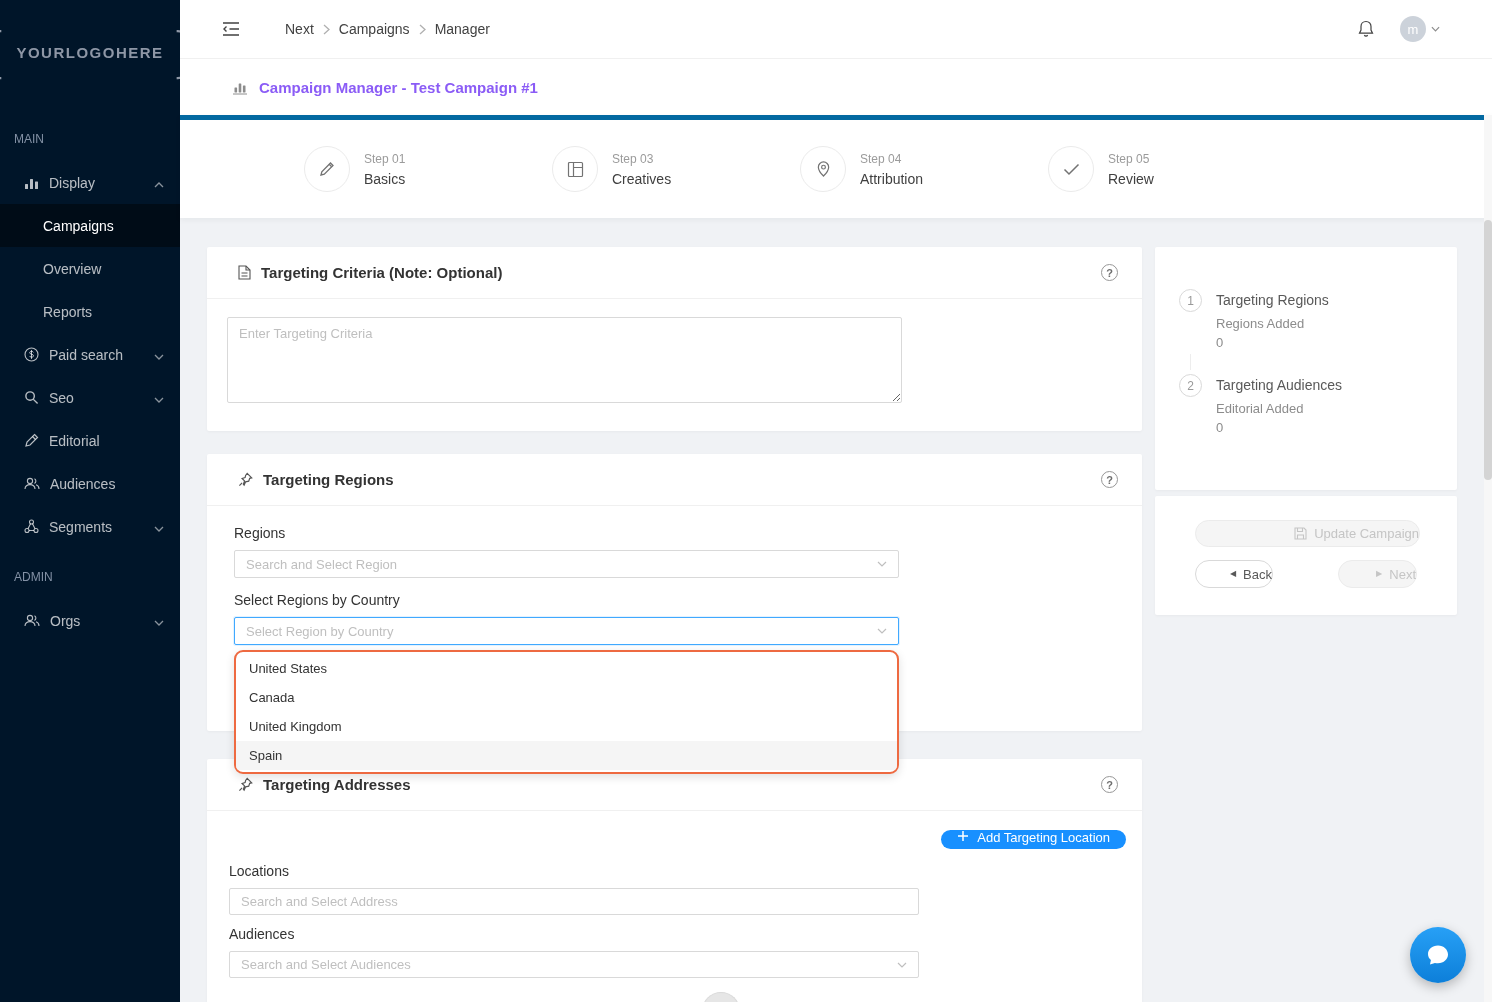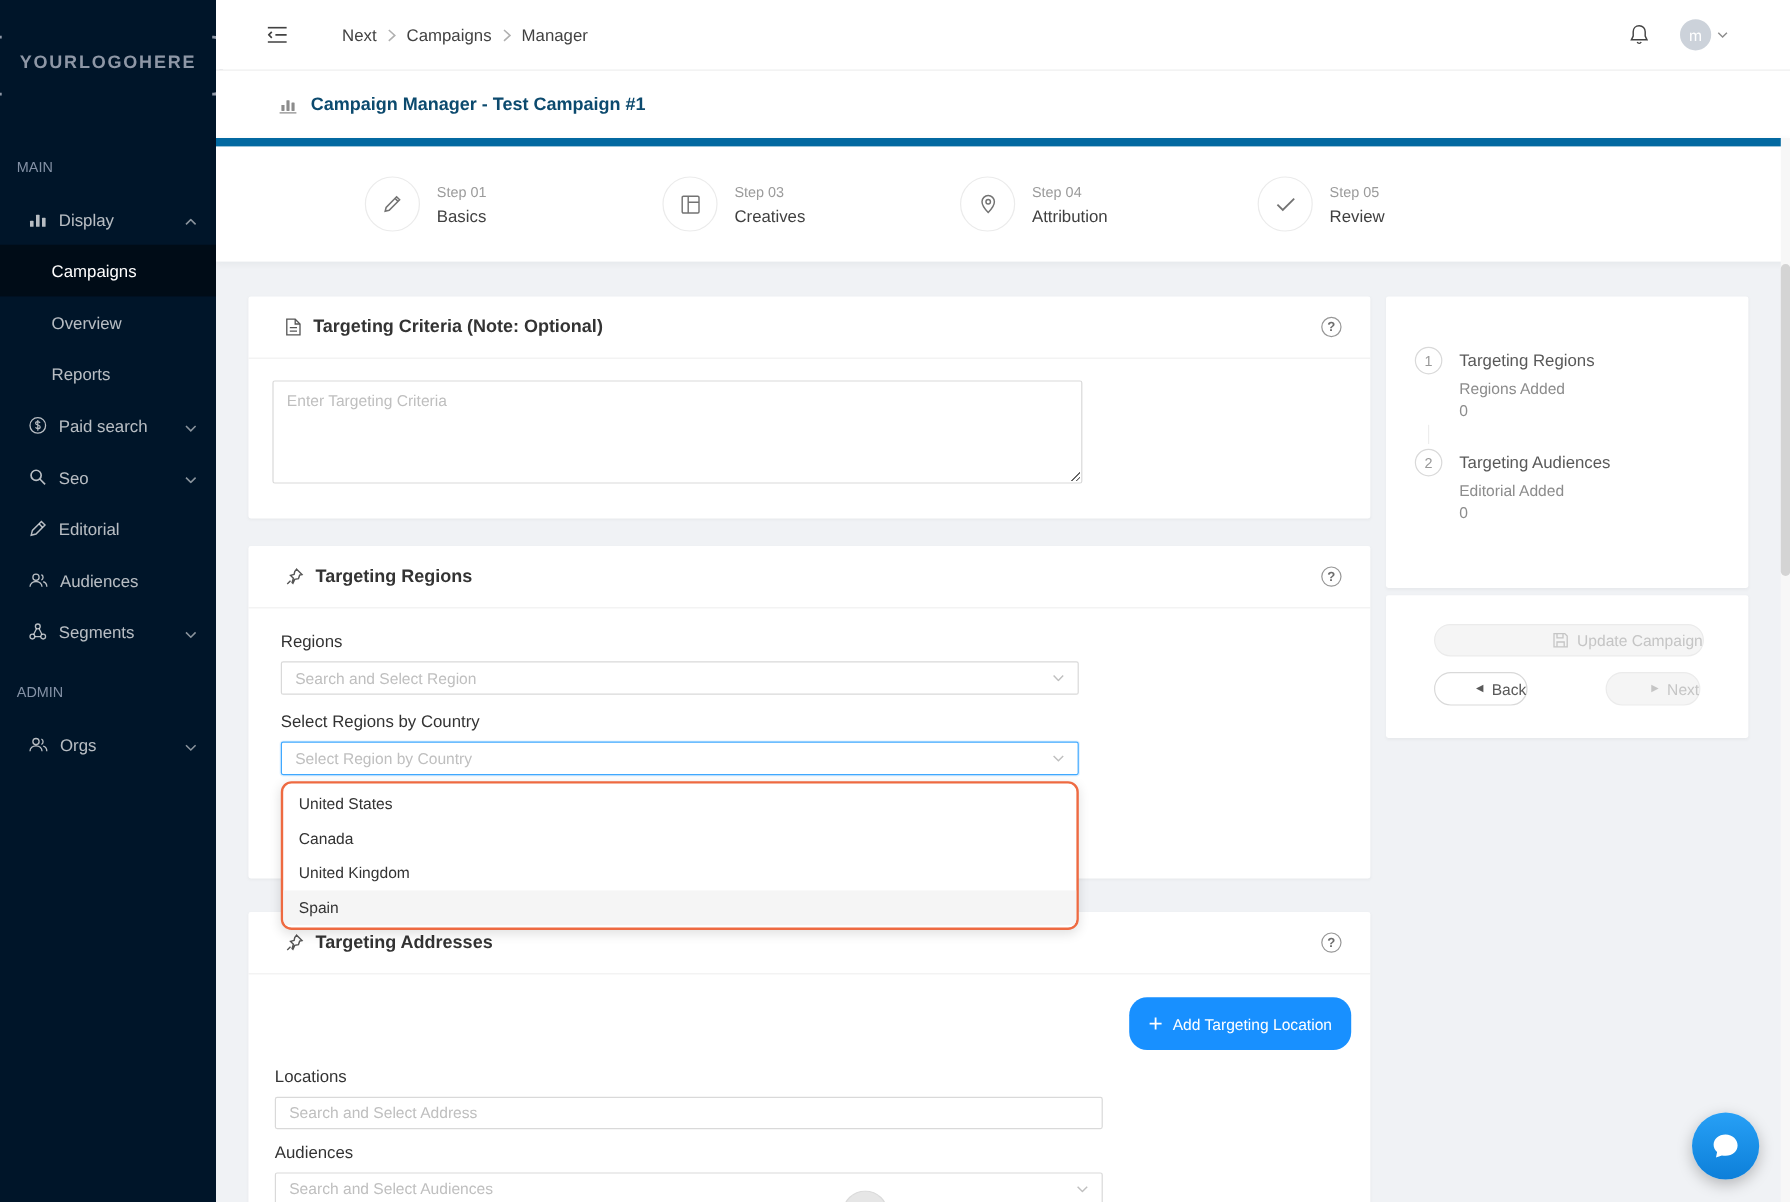--- a/index.html
+++ b/index.html
@@ -25,24 +25,24 @@
   .topbar { height:58px; background:#fff; display:flex; align-items:center; padding:0 52px 0 43px; }
   .fold-btn { display:flex; align-items:center; cursor:pointer; color:#424242; }
   .crumbs { margin-left:46px; display:flex; align-items:center; gap:9px; font-size:14px; color:#424242; }
   .crumb { cursor:pointer; }
   .topbar-right { margin-left:auto; display:flex; align-items:center; gap:26px; }
   .bell { cursor:pointer; display:flex; }
   .avatar-group { display:flex; align-items:center; gap:5px; cursor:pointer; }
   .avatar { width:26px; height:26px; border-radius:50%; background:#ccd2da; color:#fff; display:flex; align-items:center; justify-content:center; font-size:13px; }
 
   .titlebar { height:57px; background:#fff; border-top:1px solid #f0f0f0; display:flex; align-items:center; gap:11px; padding-left:52px; }
-  .page-title { font-size:15px; font-weight:700; color:#0c4a6e; }
+  .page-title { font-size:15px; font-weight:700; color:#8b5cf6; }
   .title-icon { color:#8c8c8c; display:flex; }
 
-  .stepper { height:103px; background:#fff; border-top:7px solid #0369a1; box-shadow:0 2px 6px rgba(29,35,41,.05); display:flex; align-items:center; padding-left:124px; }
+  .stepper { height:103px; background:#fff; border-top:5px solid #0369a1; box-shadow:0 2px 6px rgba(29,35,41,.05); display:flex; align-items:center; padding-left:124px; }
   .step { width:248px; flex:none; display:flex; align-items:center; gap:14px; cursor:pointer; }
   .step-circle { width:46px; height:46px; border-radius:50%; border:1px solid #ebebeb; background:#fff; color:#737373; display:flex; align-items:center; justify-content:center; flex-shrink:0; }
   .step.active .step-circle { background:#1890ff; border-color:#1890ff; color:#fff; box-shadow:0 6px 14px rgba(24,144,255,.35); }
   .step-no { font-size:12px; color:#9b9b9b; margin-bottom:5px; }
   .step-label { font-size:14px; color:#404040; }
 
   
   .content { flex:1; display:flex; gap:13px; padding:29px 0 0 27px; overflow:hidden; align-items:flex-start; }
   .left-col { width:935px; min-width:935px; display:flex; flex-direction:column; }
   .right-col { width:302px; min-width:302px; display:flex; flex-direction:column; }
@@ -64,21 +64,21 @@
   .gap14 { margin-top:14px; }
   .country-wrap { position:relative; width:665px; }
   .select.focused { border-color:#40a9ff; box-shadow:0 0 0 1px rgba(24,144,255,.12); }
   .dropdown { position:absolute; top:33px; left:0; width:665px; background:#fff; border:2px solid #ee6a41; border-radius:9px; box-shadow:0 3px 10px rgba(0,0,0,.12); padding:2px 0; z-index:30; overflow:hidden; }
   .option { height:29px; display:flex; align-items:center; padding-left:13px; font-size:13px; color:#333; cursor:pointer; }
   .option.hovered { background:#f5f5f5; }
 
   .addresses-card { margin-top:28px; flex:1; min-height:250px; }
   .addr-body { padding:19px 16px 20px 22px; }
   .add-row { display:flex; justify-content:flex-end; }
-  .add-btn { height:44px; border-radius:15px; background:#1890ff; border:none; color:#fff; font-size:13px; display:flex; align-items:center; gap:8px; padding:0 16px; cursor:pointer; font-family:"Liberation Sans",sans-serif; }
+  .add-btn { height:19px; border-radius:15px; background:#1890ff; border:none; color:#fff; font-size:13px; display:flex; align-items:flex-start; gap:8px; padding:0 16px; cursor:pointer; font-family:"Liberation Sans",sans-serif; }
   .addr-field-1 { margin-top:14px; }
   .addr-field-2 { margin-top:11px; }
   .inp { width:690px; height:27px; border:1px solid #d9d9d9; border-radius:2px; padding:0 11px; font-size:13px; color:#595959; font-family:"Liberation Sans",sans-serif; }
   .inp::placeholder { color:#bfbfbf; }
   .select.wide { width:690px; height:27px; }
 
   
   .summary-card { height:243px; padding:42px 24px 0 24px; }
   .sum-item { display:flex; gap:14px; }
   .sum-num { width:23px; height:23px; border-radius:50%; border:1px solid #d9d9d9; color:#999; font-size:12px; display:flex; align-items:center; justify-content:center; flex-shrink:0; }

